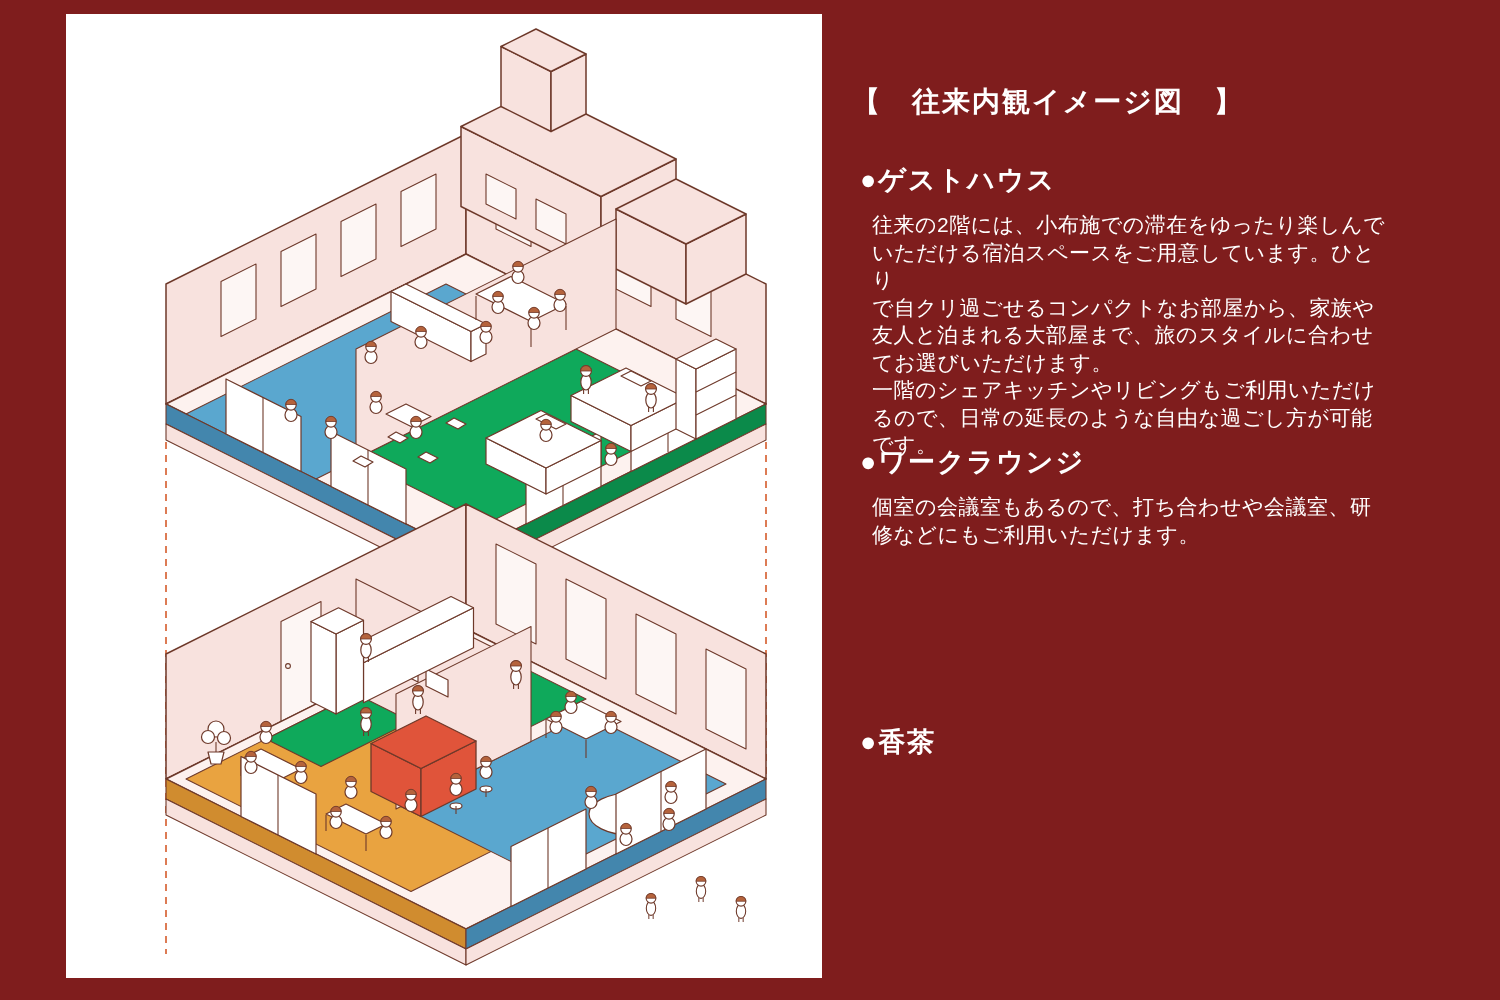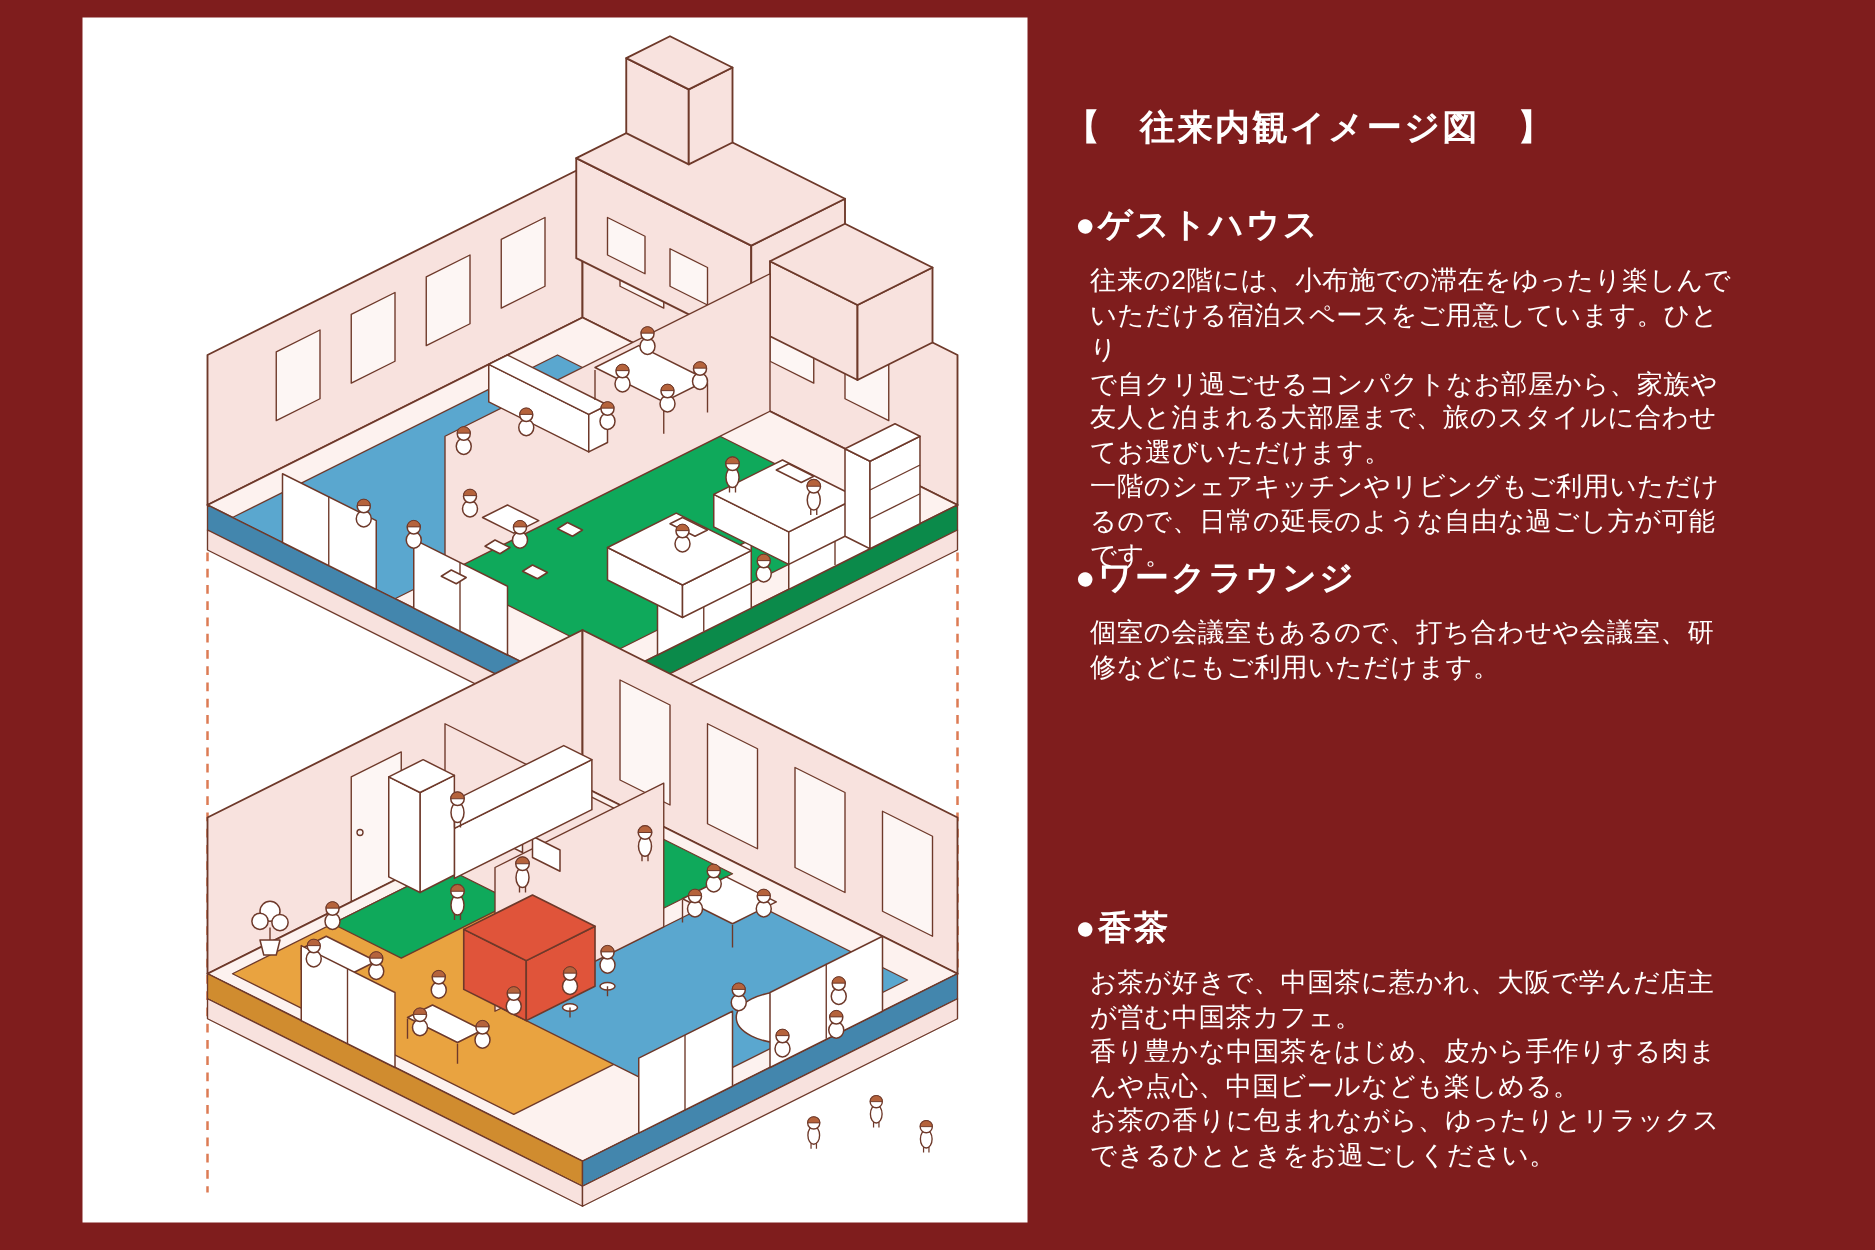--- a/index.html
+++ b/index.html
@@ -294,22 +294,16 @@
     </div>
 
     <div class="section sec2">
       <h2>●ワークラウンジ</h2>
       <p>個室の会議室もあるので、打ち合わせや会議室、研
 修などにもご利用いただけます。</p>
     </div>
 
     <div class="section sec3">
       <h2>●香茶</h2>
-      <p>お茶が好きで、中国茶に惹かれ、大阪で学んだ店主
-が営む中国茶カフェ。
-香り豊かな中国茶をはじめ、皮から手作りする肉ま
-んや点心、中国ビールなども楽しめる。
-お茶の香りに包まれながら、ゆったりとリラックス
-できるひとときをお過ごしください。</p>
     </div>
   </div>
 
 </div>
 
 </body></html>

